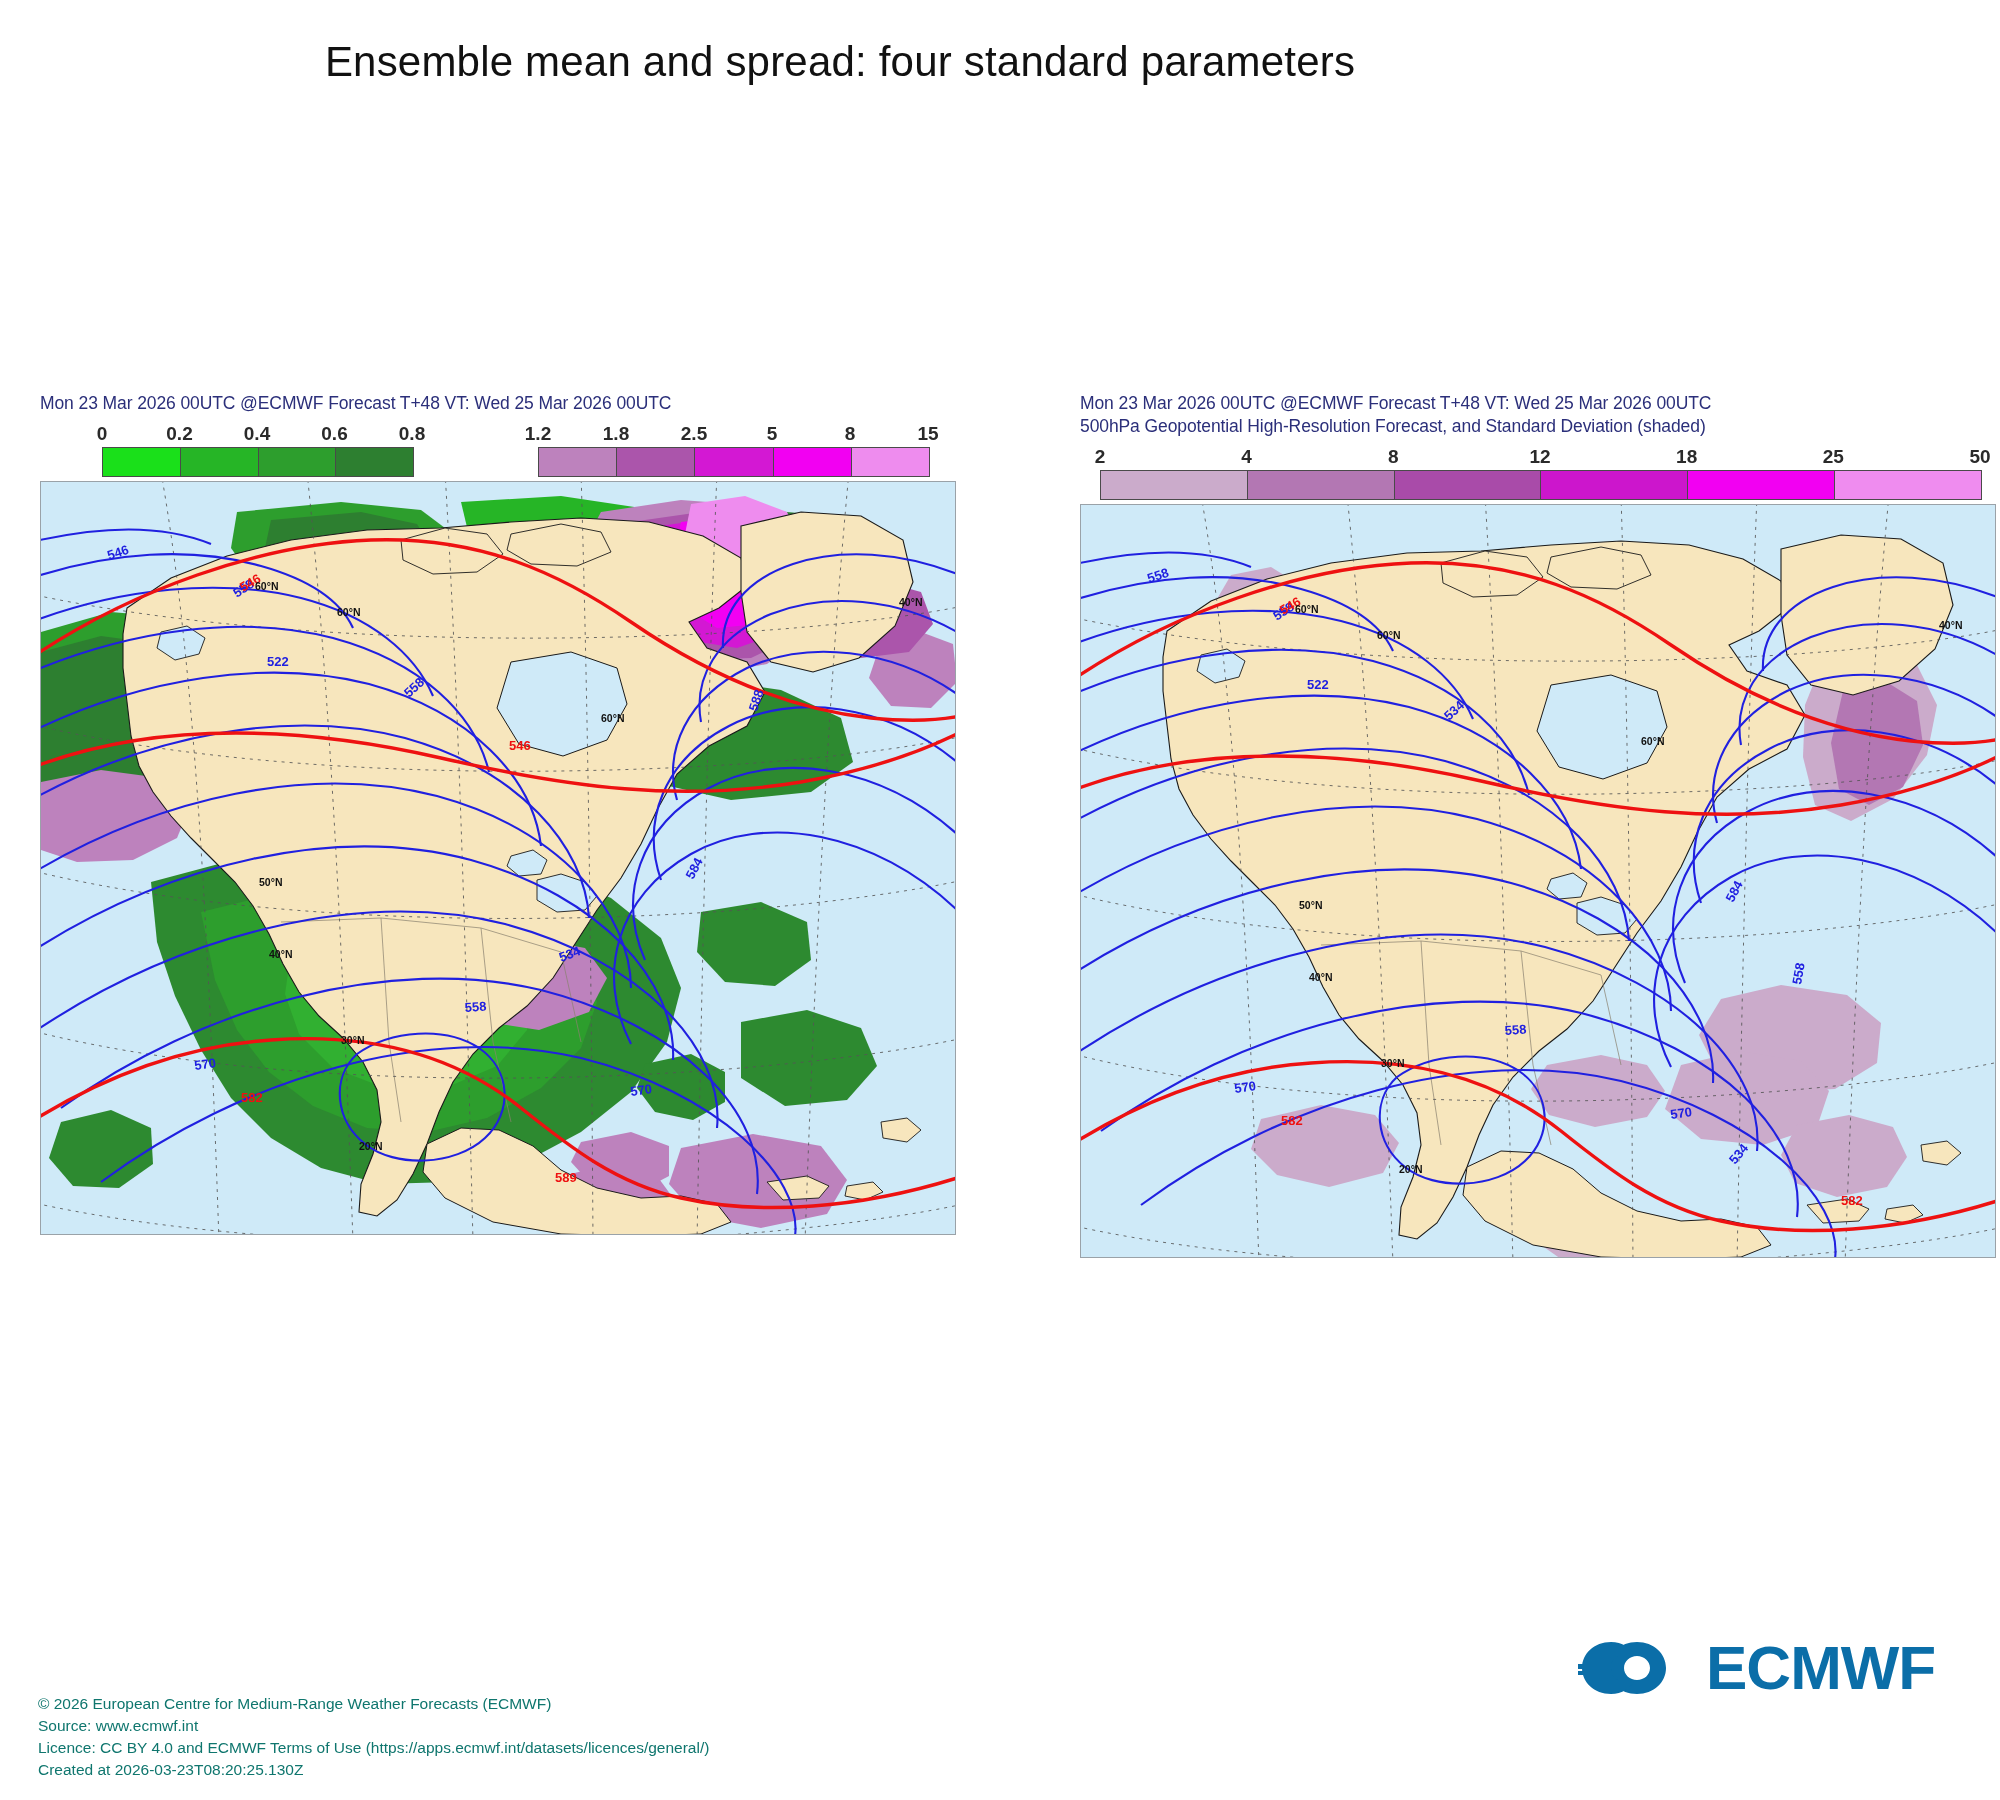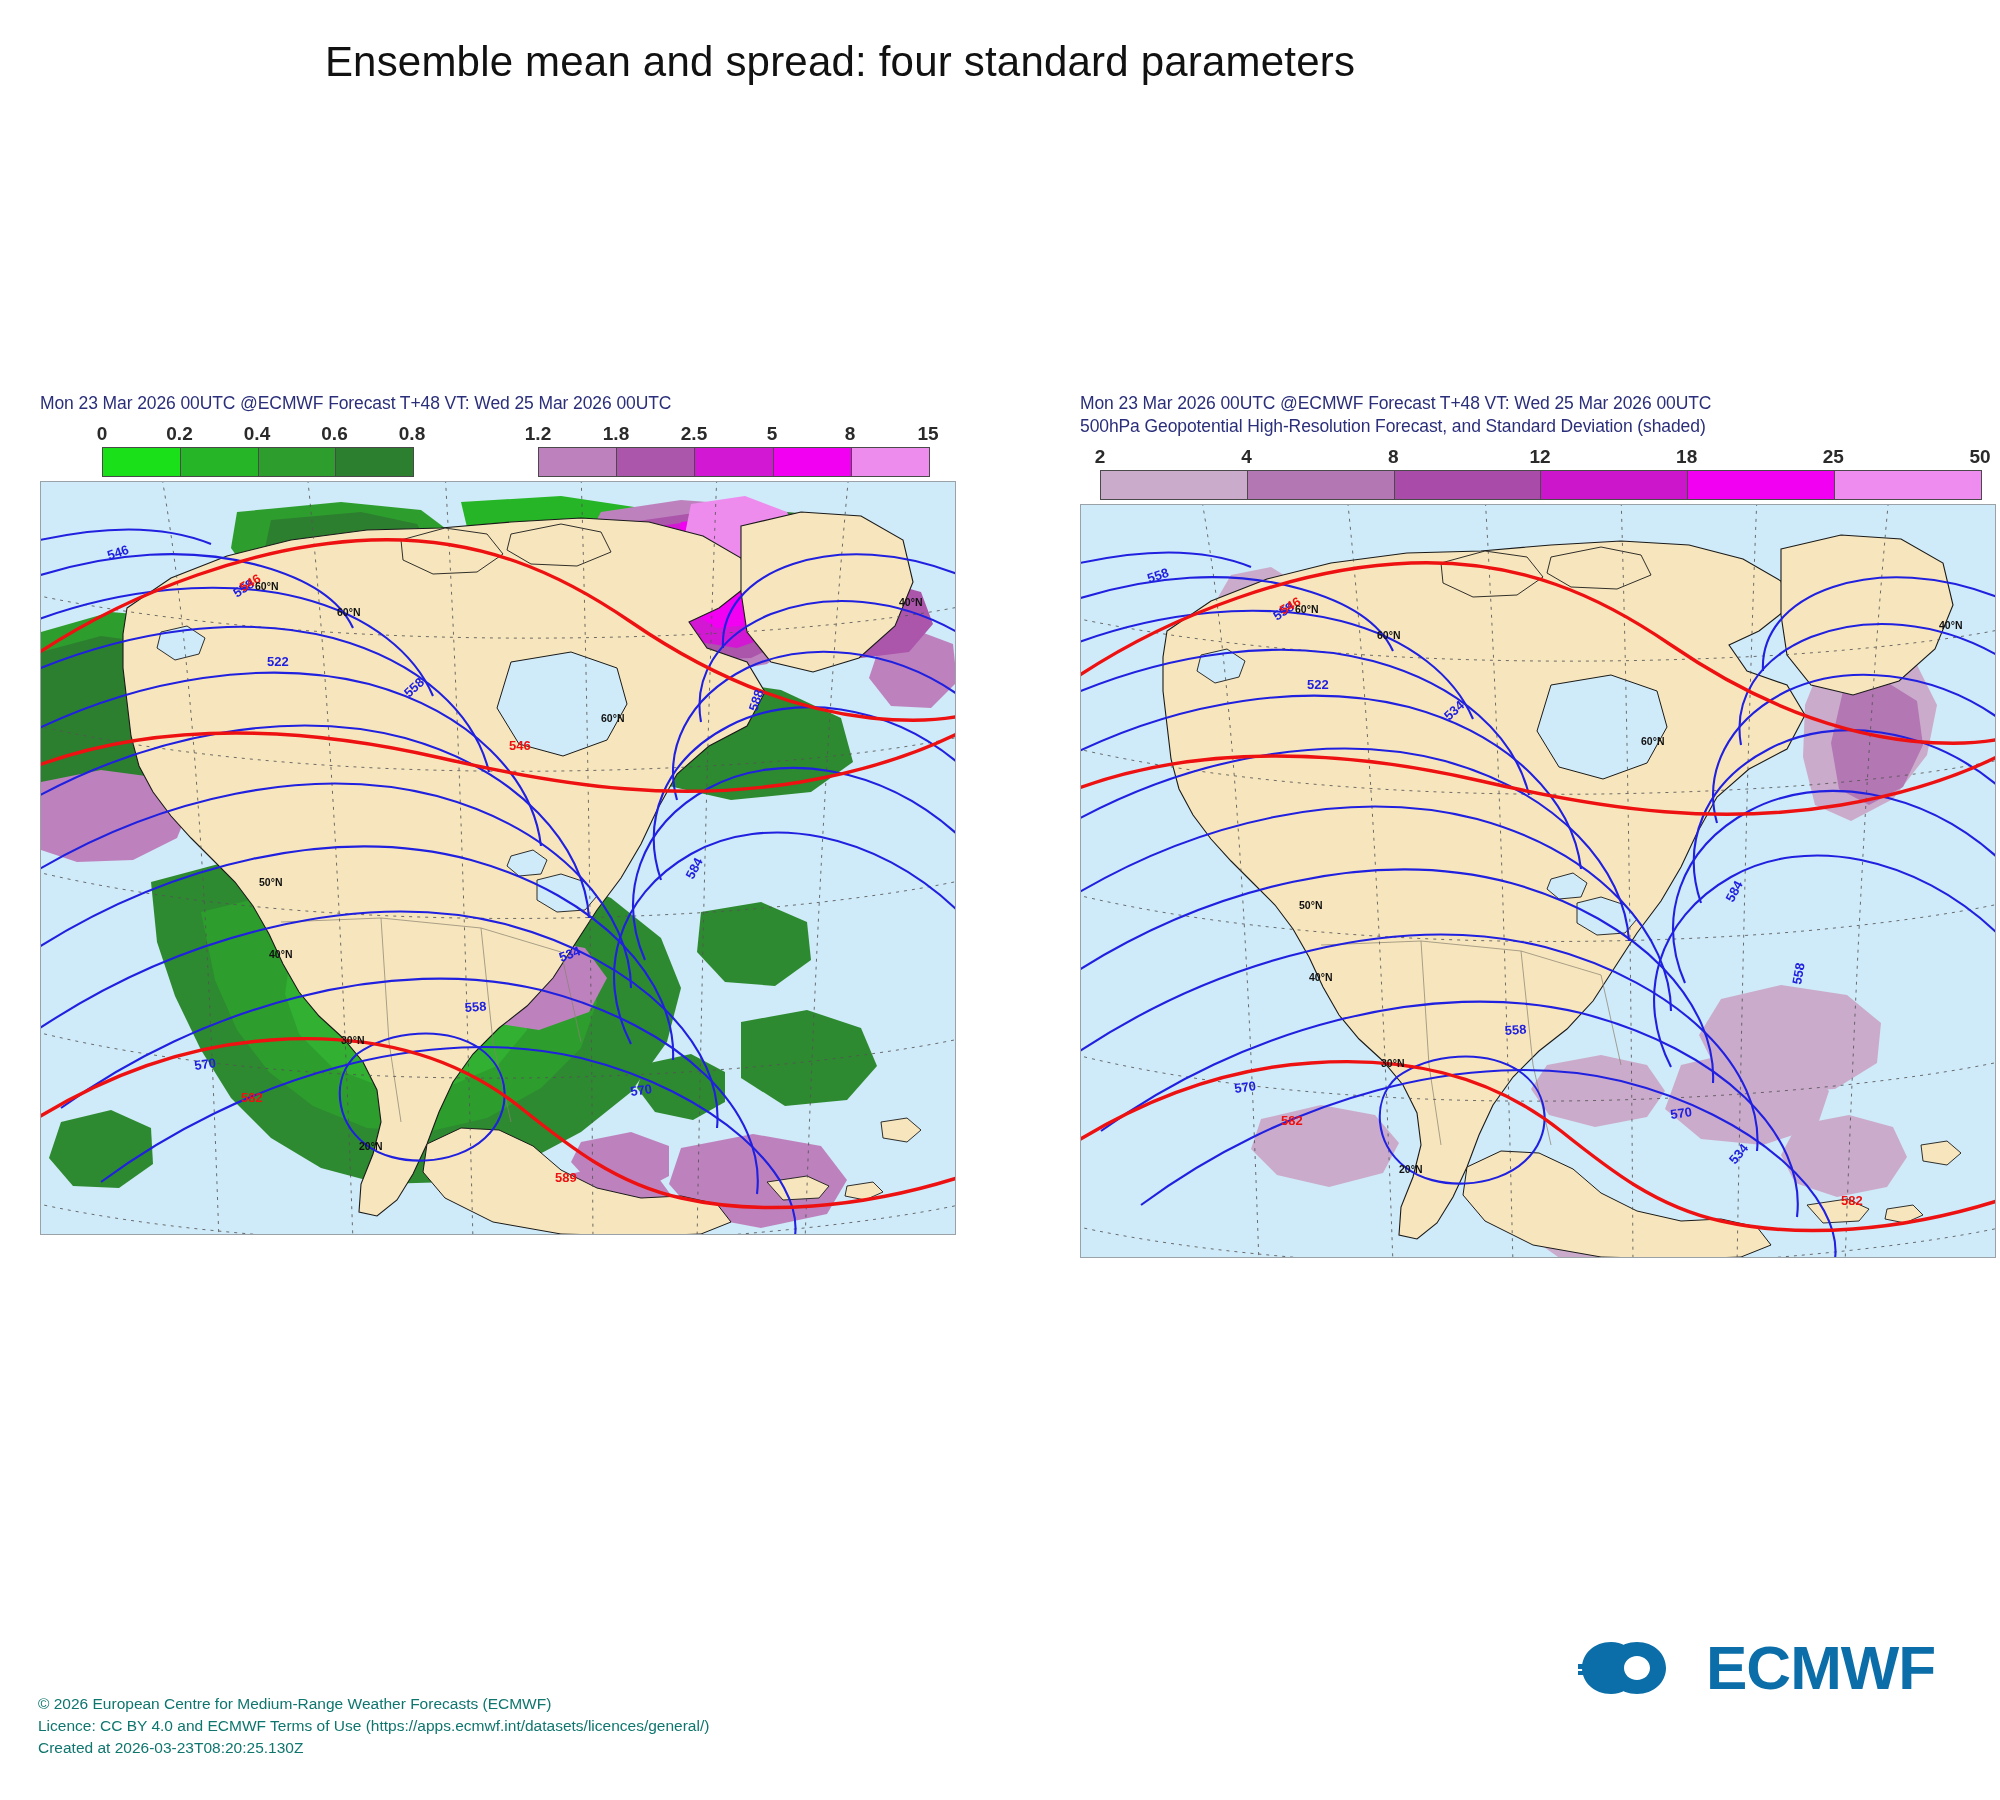--- a/index.html
+++ b/index.html
@@ -410,20 +410,21 @@
         <text x="318" y="668">20°N</text>
         <text x="560" y="240">60°N</text>
         <text x="858" y="124">40°N</text>
       </g>
     </svg>
   </div>
 </div>
 
 <div class="footer">
   <div>© 2026 European Centre for Medium-Range Weather Forecasts (ECMWF)</div>
+  <div>Source: www.ecmwf.int</div>
   <div>Licence: CC BY 4.0 and ECMWF Terms of Use (https://apps.ecmwf.int/datasets/licences/general/)</div>
   <div>Created at 2026-03-23T08:20:25.130Z</div>
 </div>
 
 <div class="logo">
   <svg width="118" height="64" viewBox="0 0 118 64">
     <g fill="#0b6ea8">
       <path d="M59,6 C42,6 30,18 30,32 C30,46 42,58 59,58 C76,58 88,46 88,32 C88,18 76,6 59,6 Z
                M59,20 C66,20 72,25 72,32 C72,39 66,44 59,44 C52,44 46,39 46,32 C46,25 52,20 59,20 Z"></path>
       <path d="M33,6 C16,6 4,18 4,32 C4,46 16,58 33,58 C44,58 53,52 57,44 L40,44 C37,44 33,39 33,32

